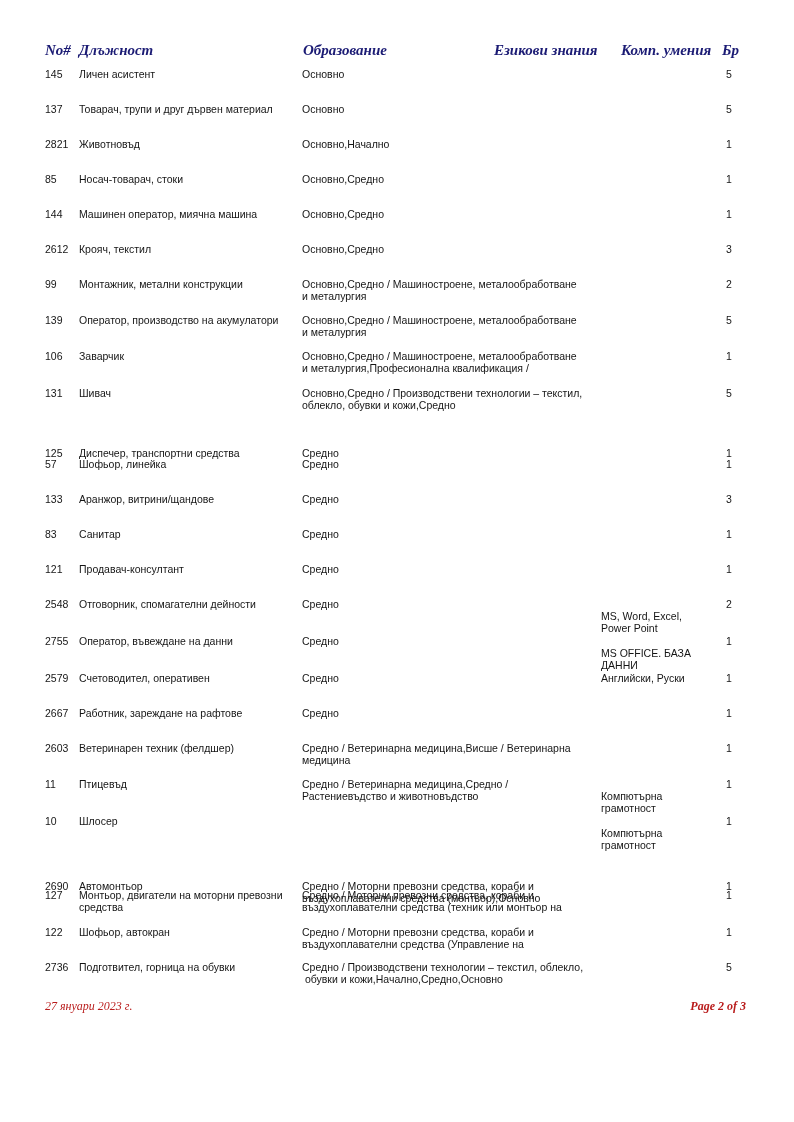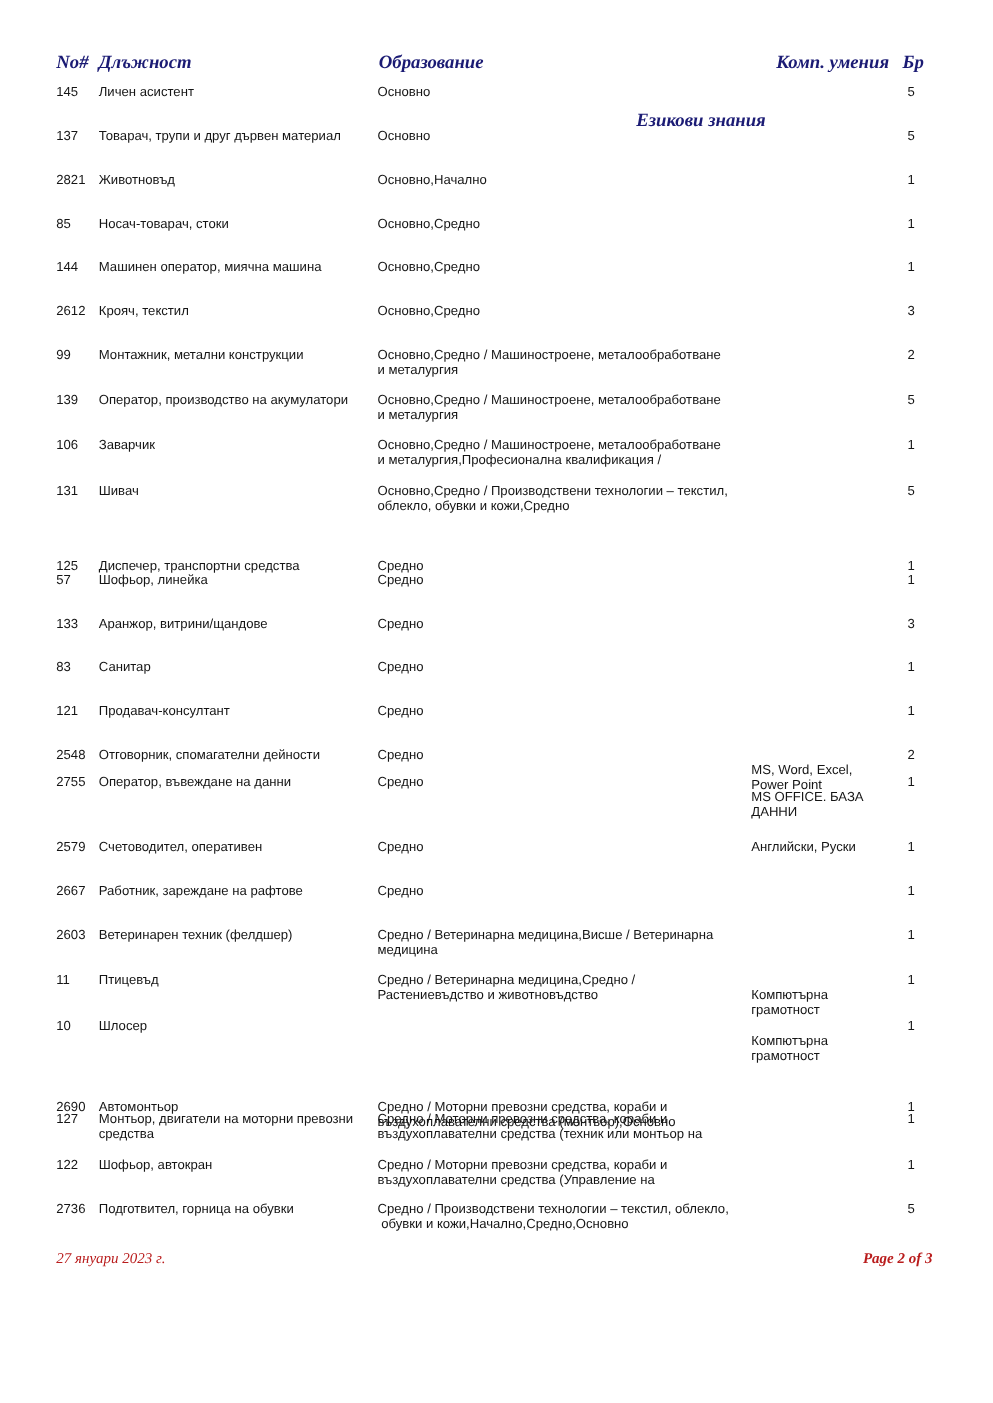--- a/index.html
+++ b/index.html
@@ -6,21 +6,21 @@
     body { width: 794px; height: 1122px; position: relative; overflow: hidden; }
     .page { position: absolute; left: 0; top: 0; width: 794px; height: 1122px; background: #fff; }
     .hdr {
       position: absolute; top: 41px;
       font-family: "Liberation Serif", serif; font-style: italic; font-weight: bold;
       font-size: 15px; line-height: 18px; color: #1b1b74; white-space: nowrap;
     }
     .h-no { left: 45px; }
     .h-pos { left: 79px; }
     .h-edu { left: 303px; }
-    .h-lang { left: 509px; margin-top: 47px; }
+    .h-lang { left: 494px; }
     .h-comp { left: 621px; text-align: right; }
     .h-cnt { left: 722px; }
     .row { position: absolute; left: 0; width: 794px; height: 30px; }
     .cell {
       position: absolute; top: 0;
       font-family: "Liberation Sans", sans-serif; font-size: 10.5px; line-height: 12px;
       color: #151515; white-space: pre;
     }
     .c-no { left: 45px; }
     .c-pos { left: 79px; }
@@ -161,21 +161,21 @@
 
   <div class="row" style="top:598px">
     <span class="cell c-no">2548</span>
     <span class="cell c-pos">Отговорник, спомагателни дейности</span>
     <span class="cell c-edu">Средно</span>
     <span class="cell c-comp">MS, Word, Excel,
 Power Point</span>
     <span class="cell c-cnt">2</span>
   </div>
 
-  <div class="row" style="top:620px">
+  <div class="row" style="top:635px">
     <span class="cell c-no">2755</span>
     <span class="cell c-pos">Оператор, въвеждане на данни</span>
     <span class="cell c-edu">Средно</span>
     <span class="cell c-comp">MS OFFICE. БАЗА
 ДАННИ</span>
     <span class="cell c-cnt">1</span>
   </div>
 
   <div class="row" style="top:672px">
     <span class="cell c-no">2579</span>

